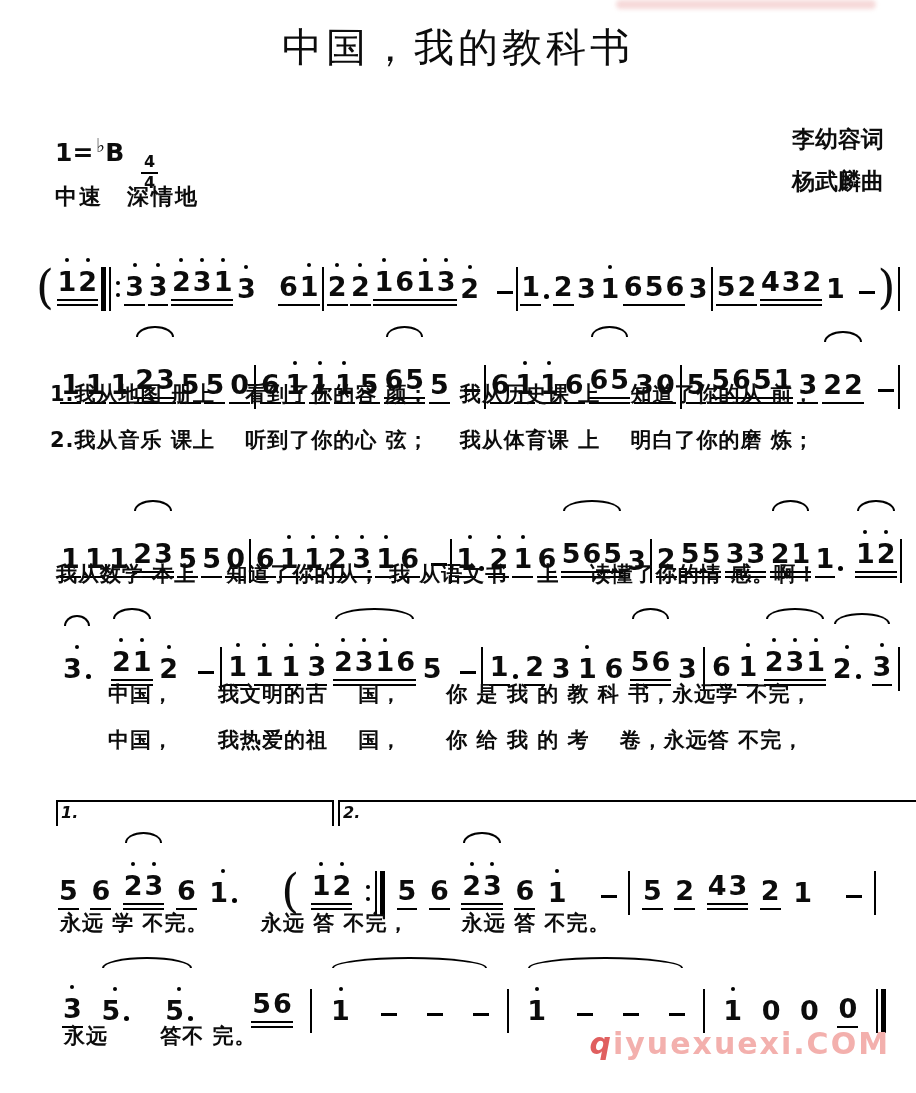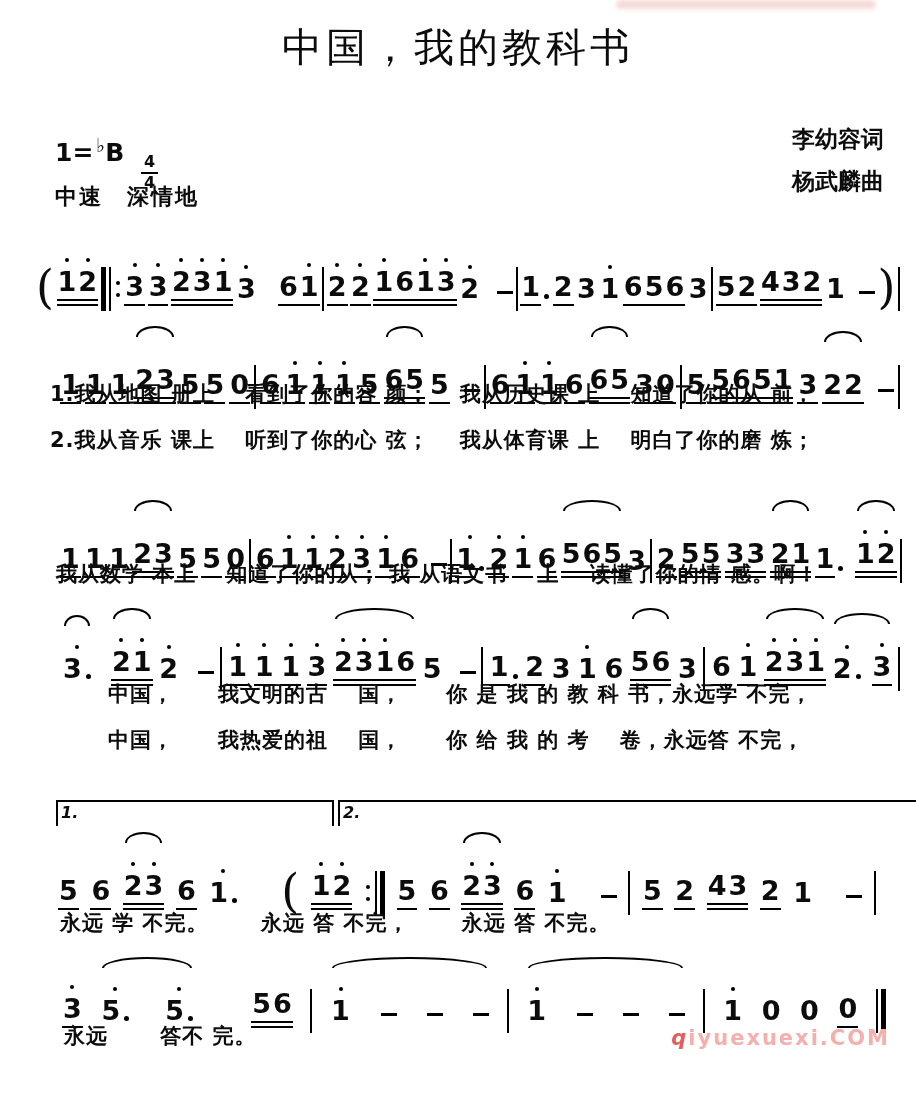--- a/index.html
+++ b/index.html
@@ -41,21 +41,21 @@
   .rdots{display:inline-flex;flex-direction:column;gap:8px;margin:0 2px;}
   .rdots i{width:4px;height:4px;background:#000;border-radius:50%;display:block;}
   .paren{font-size:46px;line-height:1;font-weight:400;margin-bottom:-4px;
          font-family:"DejaVu Serif","Liberation Serif",serif;}
   .dash{width:16px;height:3px;background:#000;margin-bottom:12px;}
   .sp{flex:none;display:inline-block;}
   .lyric{position:absolute;white-space:pre;font-size:21px;font-weight:700;letter-spacing:1px;}
   .volta{position:absolute;height:24px;border-top:2px solid #000;border-left:2px solid #000;}
   .volta.closed{border-right:2px solid #000;}
   .vlabel{position:absolute;left:3px;top:1px;font-size:16px;font-weight:700;font-style:italic;}
-  .wm{position:absolute;top:1026px;right:26px;font-size:21px;font-weight:700;letter-spacing:2px;}
+  .wm{position:absolute;top:1026px;right:26px;font-size:30px;font-weight:700;letter-spacing:2px;}
   .wm .q{font-style:italic;}
 </style>
 </head>
 <body>
 
 <div class="page">
   <div class="smudge"></div>
 
   <h1 class="title">中国，我的教科书</h1>
 

